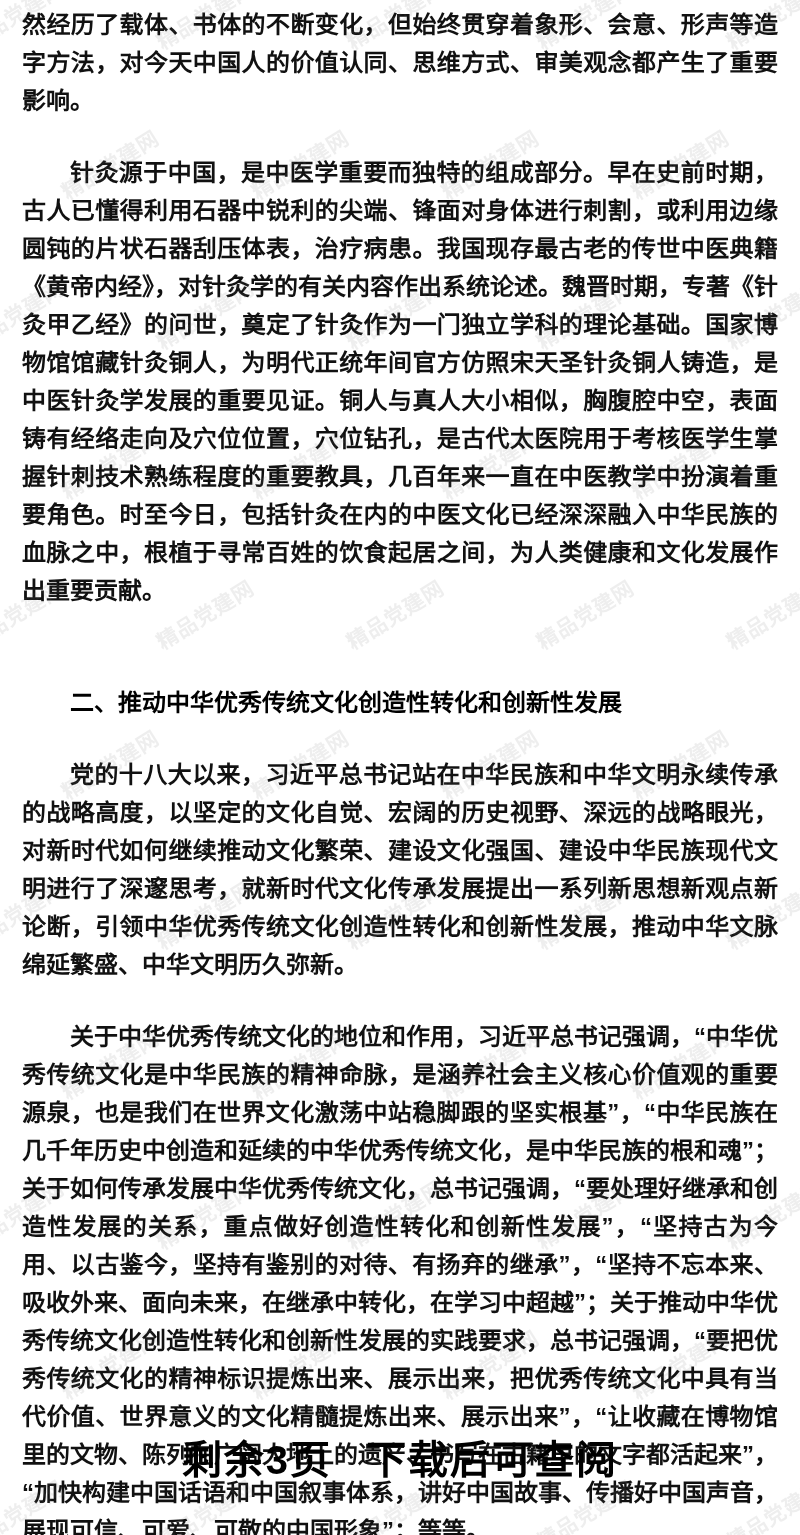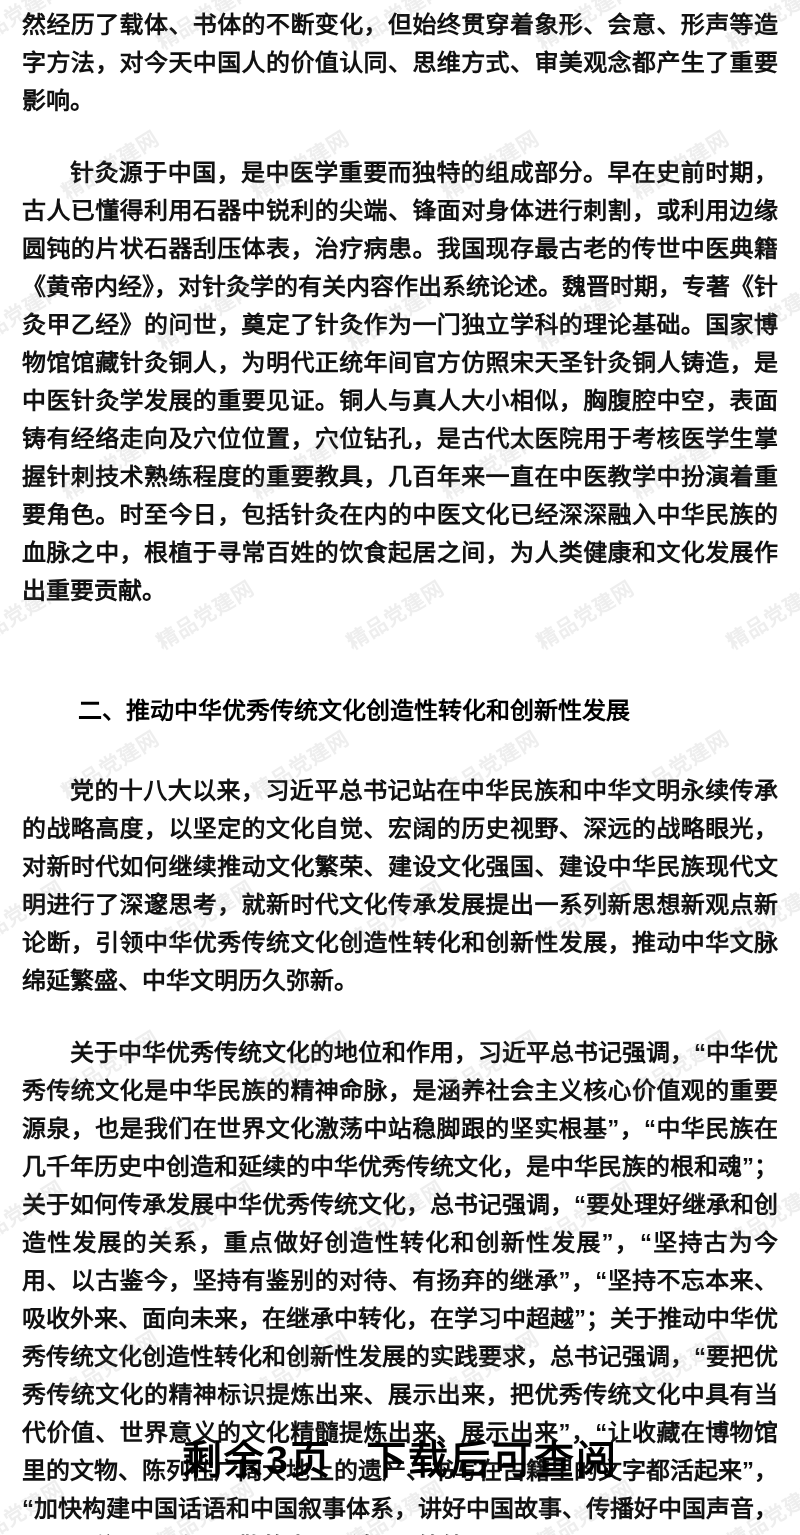--- a/index.html
+++ b/index.html
@@ -66,21 +66,21 @@
     font-weight: 600;
     letter-spacing: 0px;
     word-break: break-all;
   }
 
   .doc-para.no-indent {
     text-indent: 0;
   }
 
   .doc-heading {
-    margin: 8px;
+    margin: 0;
     font-size: 24px;
     line-height: 38px;
     color: #000000;
     font-weight: 800;
     text-indent: 2em;
     letter-spacing: 0px;
   }
   .spacer-md { height: 34px; }
   .spacer-lg { height: 40px; }
 

